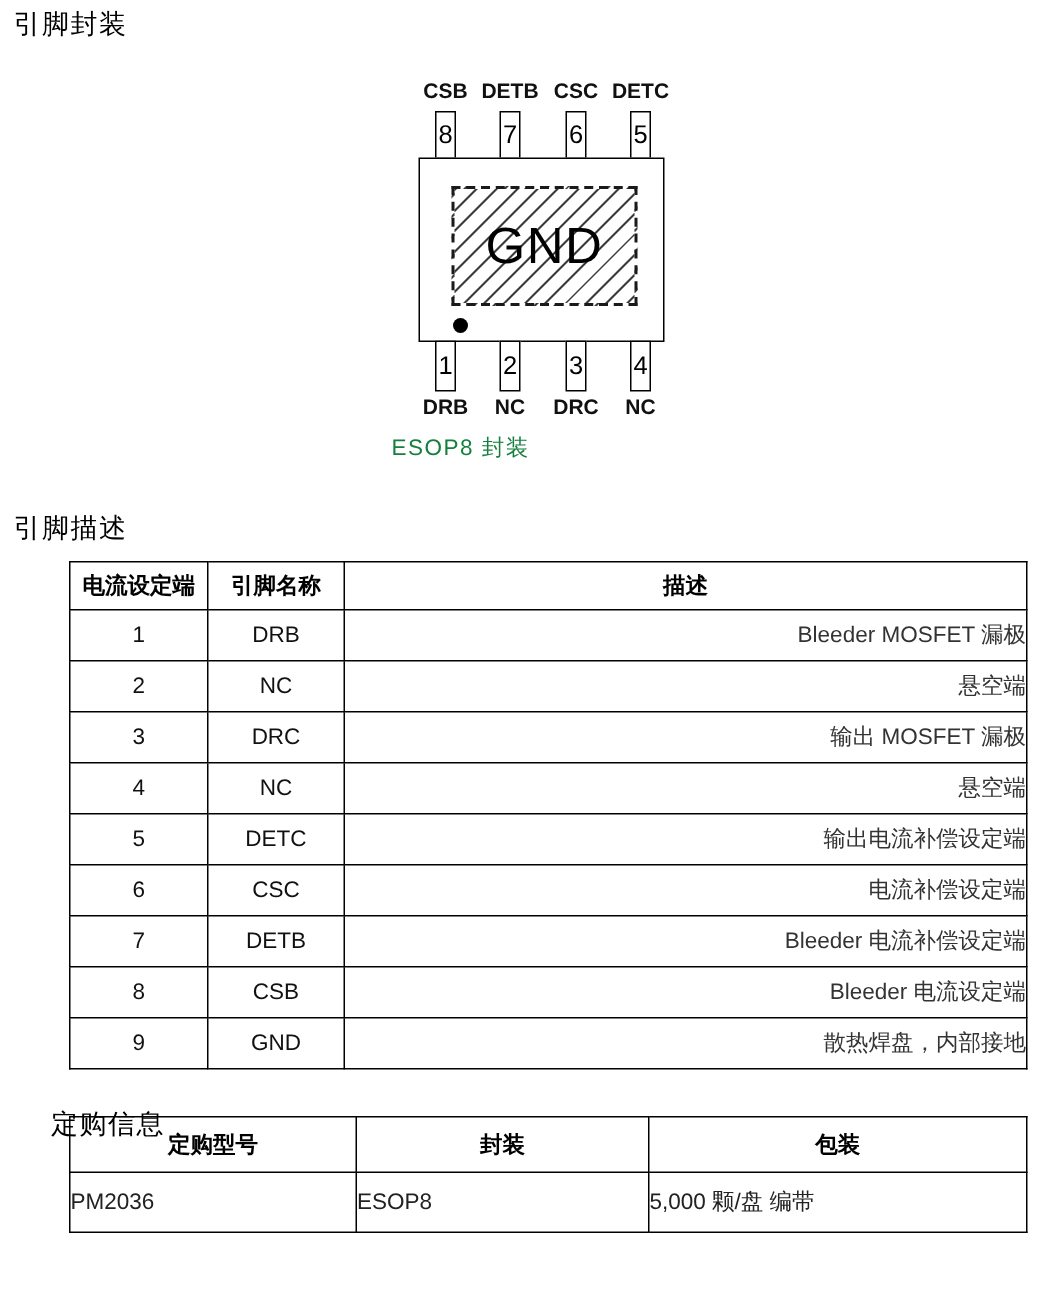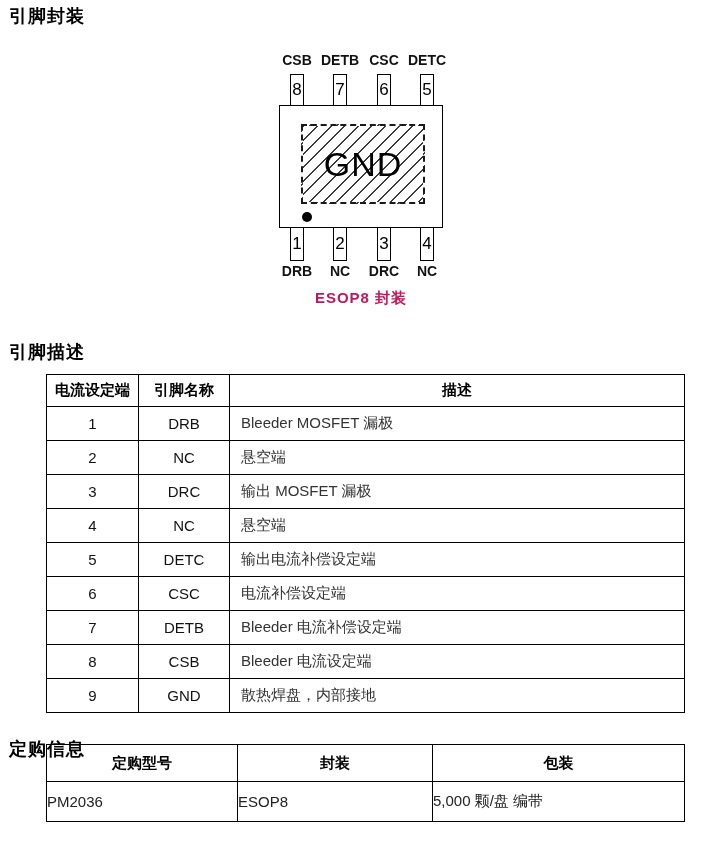--- a/index.html
+++ b/index.html
@@ -9,21 +9,21 @@
     height: 861px;
     background: #ffffff;
     font-family: "Liberation Sans", "DejaVu Sans", sans-serif;
     color: #1a1a1a;
     overflow: hidden;
   }
   .heading {
     position: absolute;
     left: 9px;
     font-size: 18px;
-    font-weight: 700;
+    font-weight: 400;
     color: #000;
     letter-spacing: 1px;
   }
   
   .diagram { position: absolute; left: 0; top: 0; width: 709px; height: 330px; }
   .pin-toplabel, .pin-botlabel {
     position: absolute;
     width: 64px;
     text-align: center;
     font-size: 14px;
@@ -76,24 +76,23 @@
     position: absolute;
     left: 302px; top: 212px;
     width: 10px; height: 10px;
     border-radius: 50%;
     background: #000;
   }
   .pkg-caption {
     position: absolute;
     left: 261px; top: 289px;
     width: 200px;
-    text-align: center;
     font-size: 15px;
-    font-weight: 700;
-    color: #be185d;
+    font-weight: 400;
+    color: #15803d;
     letter-spacing: 1px;
   }
   
   table.doc-table {
     position: absolute;
     left: 46px;
     width: 638px;
     border-collapse: collapse;
     table-layout: fixed;
   }
@@ -107,21 +106,21 @@
     font-size: 15px;
     font-weight: 700;
     color: #000;
     text-align: center;
   }
   .pin-table { top: 374px; }
   .pin-table thead tr { height: 32px; }
   .pin-table tbody tr { height: 34px; }
   .pin-table td { font-size: 15px; }
   .pin-table td.c-num, .pin-table td.c-name { text-align: center; color: #111; }
-  .pin-table td.c-desc { text-align: left; padding-left: 11px; color: #333; }
+  .pin-table td.c-desc { text-align: right; padding-left: 11px; color: #333; }
   .order-table { top: 744px; }
   .order-table thead tr { height: 37px; }
   .order-table tbody tr { height: 40px; }
   .order-table td { font-size: 15px; color: #222; }
 </style>
 </head>
 <body>
 
 <div class="page">
 
@@ -233,21 +232,21 @@
           <td class="c-desc">Bleeder 电流设定端</td>
         </tr>
       <tr>
           <td class="c-num">9</td>
           <td class="c-name">GND</td>
           <td class="c-desc">散热焊盘，内部接地</td>
         </tr>
     </tbody>
   </table>
 
-  <div class="heading" style="top:737px;">定购信息</div>
+  <div class="heading" style="top:737px;margin-left:25px;">定购信息</div>
 
   <table class="doc-table order-table">
     <colgroup>
         <col style="width:191px">
         <col style="width:195px">
         <col style="width:252px">
       </colgroup>
     <thead>
       <tr>
         <th>定购型号</th>

